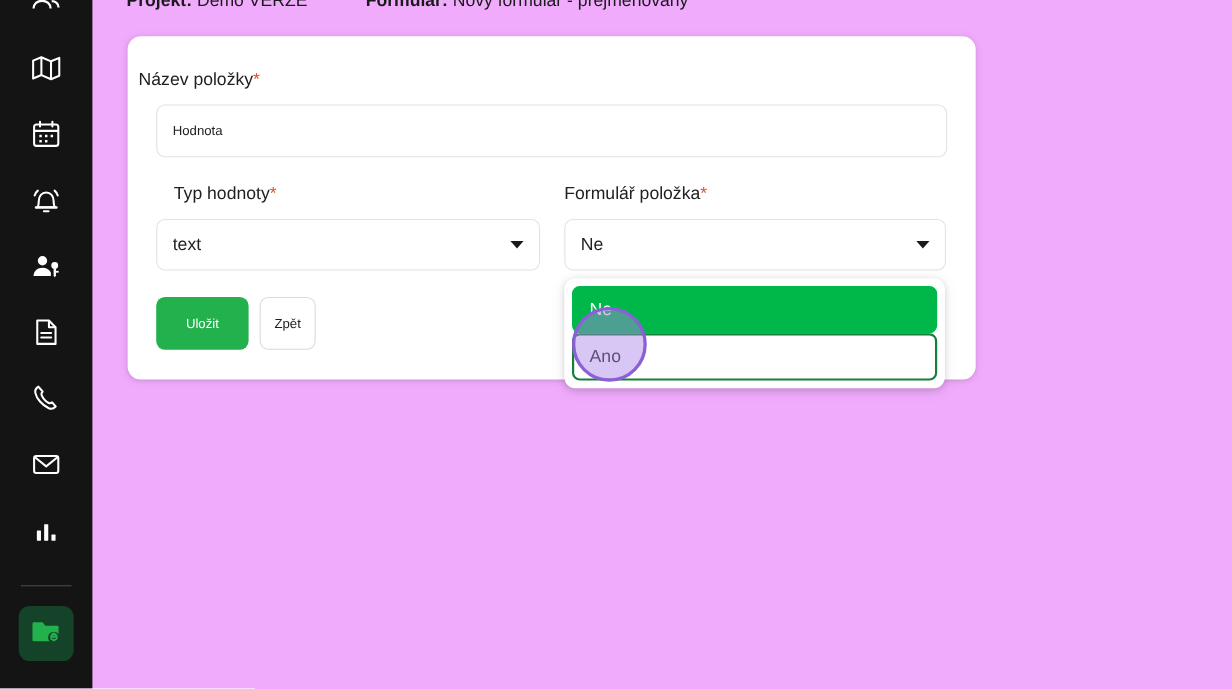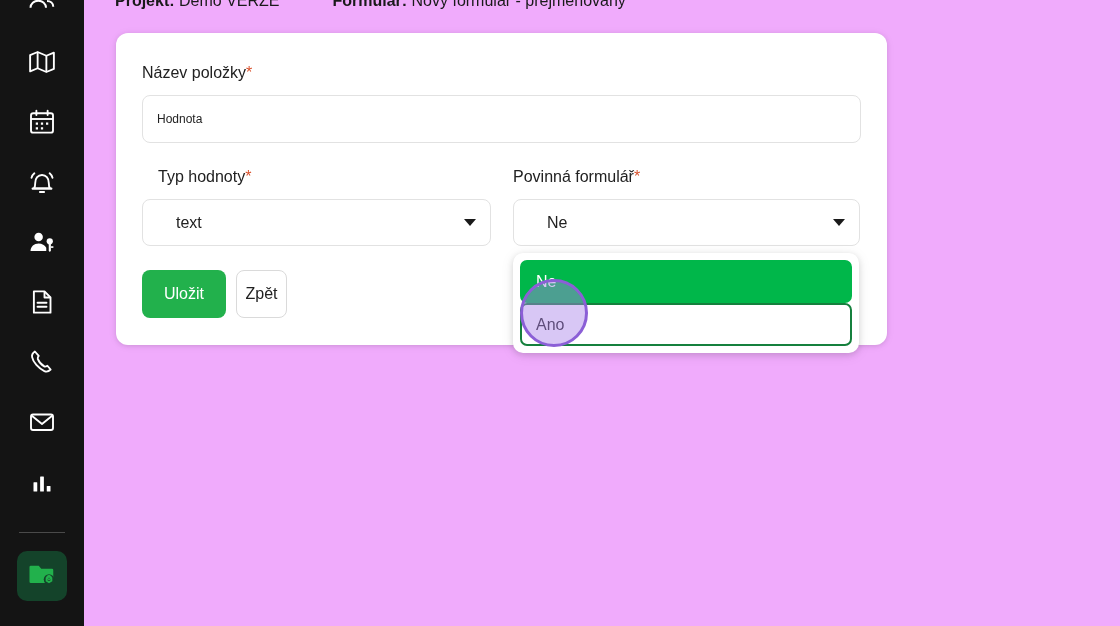--- a/index.html
+++ b/index.html
@@ -75,33 +75,33 @@
   .select-box {
     position:absolute;
     background:#ffffff;
     border:1px solid #e2e2e2;
     border-radius:8px;
     display:flex; align-items:center;
     padding:0 14px;
     font-size:16px; color:#222222;
     cursor:pointer;
   }
-  .select-value { flex:1;margin-left:19px; }
+  .select-value { flex:1; }
   .caret {
     width:0; height:0;
     border-left:6px solid transparent;
     border-right:6px solid transparent;
     border-top:7px solid #1a1a1a;
   }
 
   
   .btn {
     position:absolute;
     display:flex; align-items:center; justify-content:center;
-    font-size:16px; border-radius:8px; cursor:pointer;
+    font-size:12px; border-radius:8px; cursor:pointer;
     font-family:"Liberation Sans", sans-serif;
   }
   .btn-primary {
     background:#22b14c; color:#ffffff; border:none;
   }
   .btn-secondary {
     background:#ffffff; color:#212121;
     border:1px solid #dadada;
   }
 
@@ -266,35 +266,35 @@
   <div class="page-header">
     <span class="lbl">Projekt:</span>
     <span>Demo VERZE</span>
     <span class="sep"></span>
     <span class="lbl">Formulář:</span>
     <span>Nový formulář - přejmenovaný</span>
   </div>
 
   <div class="card">
 
-    <div class="field-label" style="left:26px; top:31px;">
+    <div class="field-label" style="left:10px; top:31px;">
       <span>Název položky</span><span class="req">*</span>
     </div>
     <input class="text-input" style="left: 26px; top: 62px; width: 719px; height: 48px;" value="Hodnota">
 
     <div class="field-label" style="left:42px; top:135px;">
       <span>Typ hodnoty</span><span class="req">*</span>
     </div>
     <div class="select-box" style="left:26px; top:166px; width:349px; height:47px;">
       <span class="select-value">text</span>
       <span class="caret"></span>
     </div>
 
     <div class="field-label" style="left:397px; top:135px;">
-      <span>Povinná formulář</span><span class="req">*</span>
+      <span>Formulář položka</span><span class="req">*</span>
     </div>
     <div class="select-box" style="left:397px; top:166px; width:347px; height:47px;">
       <span class="select-value">Ne</span>
       <span class="caret"></span>
     </div>
 
     <div class="btn btn-primary" style="left:26px; top:237px; width:84px; height:48px;">Uložit</div>
     <div class="btn btn-secondary" style="left:120px; top:237px; width:51px; height:48px;">Zpět</div>
 
   </div>

